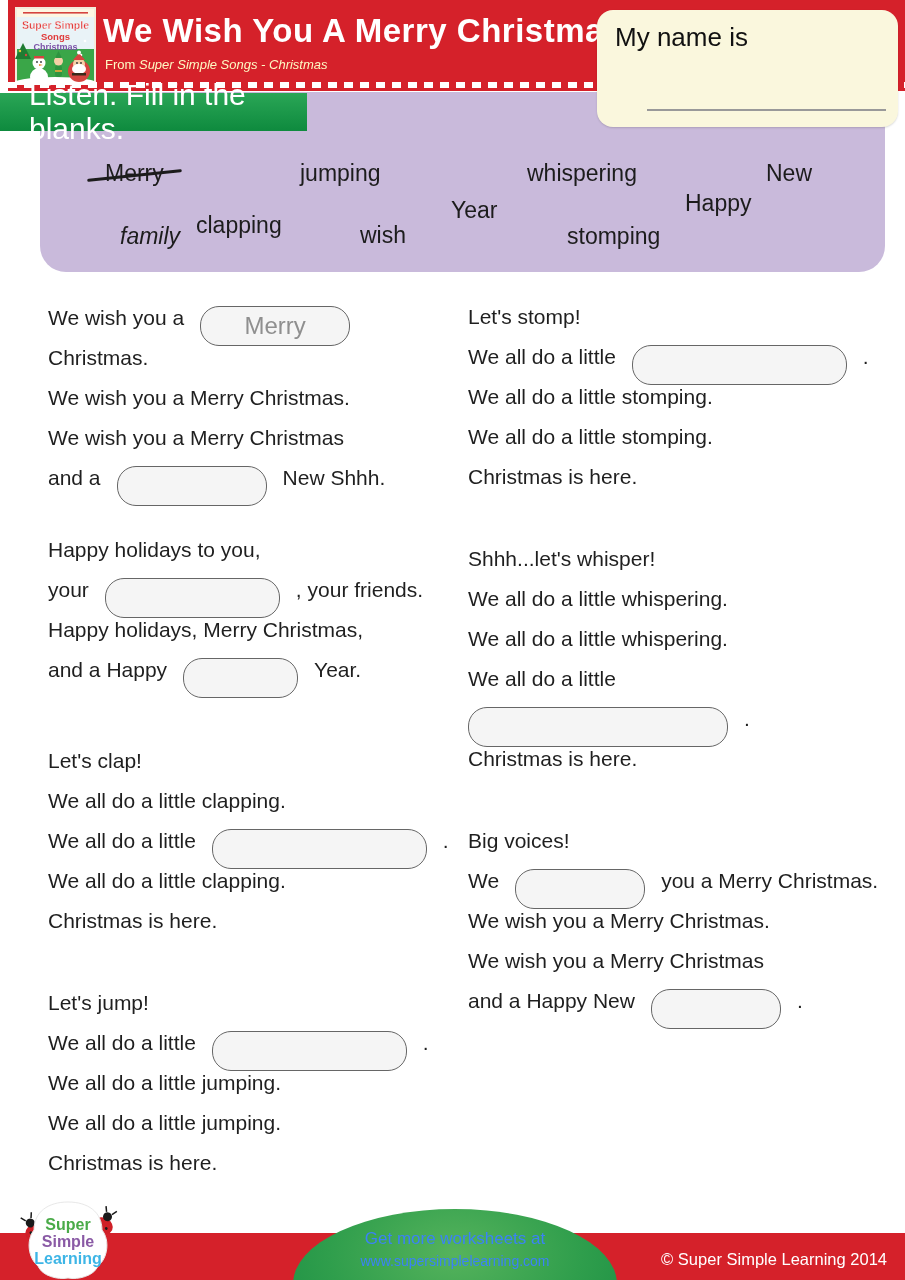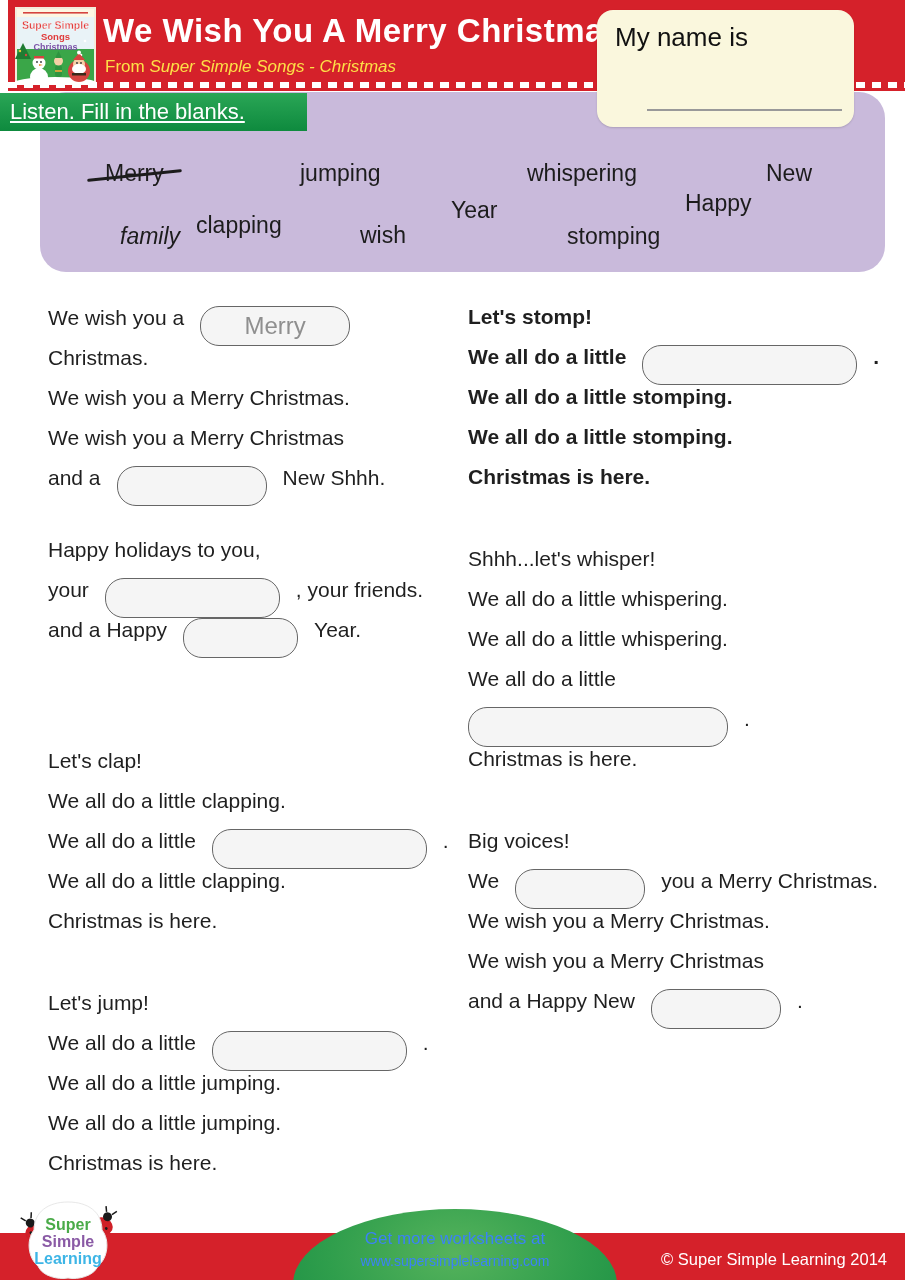--- a/index.html
+++ b/index.html
@@ -6,40 +6,40 @@
   html,body { width:905px; }
   body { font-family:"Liberation Sans","DejaVu Sans",sans-serif; background:#ffffff; }
   #page { position:relative; width:905px; height:1280px; background:#ffffff; overflow:hidden; }
 
   
   .header { position:absolute; left:8px; top:0; width:905px; height:91px; background:#d5212a; }
   .header-dashes { position:absolute; left:0; top:82px; width:905px; height:6px;
     background:repeating-linear-gradient(90deg,#ffffff 0 9px,rgba(0,0,0,0) 9px 16px); }
   .album { position:absolute; left:7px; top:7px; width:81px; height:78px; }
   .page-title { position:absolute; left:95px; top:12px; font-size:33px; font-weight:800; color:#ffffff; letter-spacing:0.5px; }
-  .page-subtitle { position:absolute; left:97px; top:57px; font-size:17px; color:#fde047; }
+  .page-subtitle { position:absolute; left:97px; top:57px; font-size:13px; color:#fef9c3; }
   .page-subtitle em { font-style:italic; }
 
   
-  .name-note { position:absolute; left:597px; top:10px; width:257px; height:117px;
+  .name-note { position:absolute; left:597px; top:10px; width:301px; height:117px;
     background:#faf7dd; border-radius:16px; box-shadow:0 1px 2px rgba(0,0,0,0.15); }
   .name-note-label { position:absolute; left:18px; top:12px; font-size:26px; color:#111111; }
   .name-note-line { position:absolute; left:50px; right:12px; bottom:16px; height:2px; background:#999999; }
 
   
   .word-bank { position:absolute; left:40px; top:92px; width:845px; height:180px;
     background:#c9badb; border-radius:26px; }
   .wb-word { position:absolute; font-size:23px; color:#1c1c1c; white-space:nowrap; }
   .wb-strike { position:absolute; left:-18px; right:-18px; top:52%; height:3px;
     background:#1c1c1c; border-radius:2px; transform:rotate(-6deg); }
 
   
   .banner { position:absolute; left:0; top:93px; width:307px; height:38px;
     background:linear-gradient(180deg,#2aa656,#0e8a3e); display:flex; align-items:center; }
-  .banner-label { color:#ffffff; font-size:22px; padding-left:10px;text-decoration:underline; }
+  .banner-label { color:#ffffff; font-size:30px; padding-left:29px; }
 
   
   .verse { position:absolute; }
   .col-left { left:48px; }
   .col-right { left:468px; }
   .line { height:40px; display:flex; gap:16px;
     font-size:21px; color:#1f1f1f; white-space:nowrap; }
   .blank { height:40px; border:1.6px solid #666666; border-radius:19px; background:#f5f5f5;
     display:flex; align-items:center; justify-content:center; flex:0 0 auto; }
   .blank .filled { font-size:24px; color:#8f8f8f; }
@@ -142,20 +142,21 @@
     </div>
   </div>
 
   <div class="verse col-left" style="top:518px;margin-top:20px;">
     <div class="line">Happy holidays to you,</div>
     <div class="line">
       <span>your</span>
       <span class="blank" style="width:175px;"></span>
       <span>, your friends.</span>
     </div>
+    <div class="line">Happy holidays, Merry Christmas,</div>
     <div class="line">
       <span>and a Happy</span>
       <span class="blank" style="width:115px;"></span>
       <span>Year.</span>
     </div>
   </div>
 
   <div class="verse col-left" style="top:749px;">
     <div class="line">Let's clap!</div>
     <div class="line">We all do a little clapping.</div>
@@ -173,21 +174,21 @@
     <div class="line">
       <span>We all do a little</span>
       <span class="blank" style="width:195px;"></span>
       <span>.</span>
     </div>
     <div class="line">We all do a little jumping.</div>
     <div class="line">We all do a little jumping.</div>
     <div class="line">Christmas is here.</div>
   </div>
 
-  <div class="verse col-right" style="top:305px;font-weight:bold;">
+  <div class="verse col-right" style="top:305px;">
     <div class="line">Let's stomp!</div>
     <div class="line">
       <span>We all do a little</span>
       <span class="blank" style="width:215px;"></span>
       <span>.</span>
     </div>
     <div class="line">We all do a little stomping.</div>
     <div class="line">We all do a little stomping.</div>
     <div class="line">Christmas is here.</div>
   </div>

